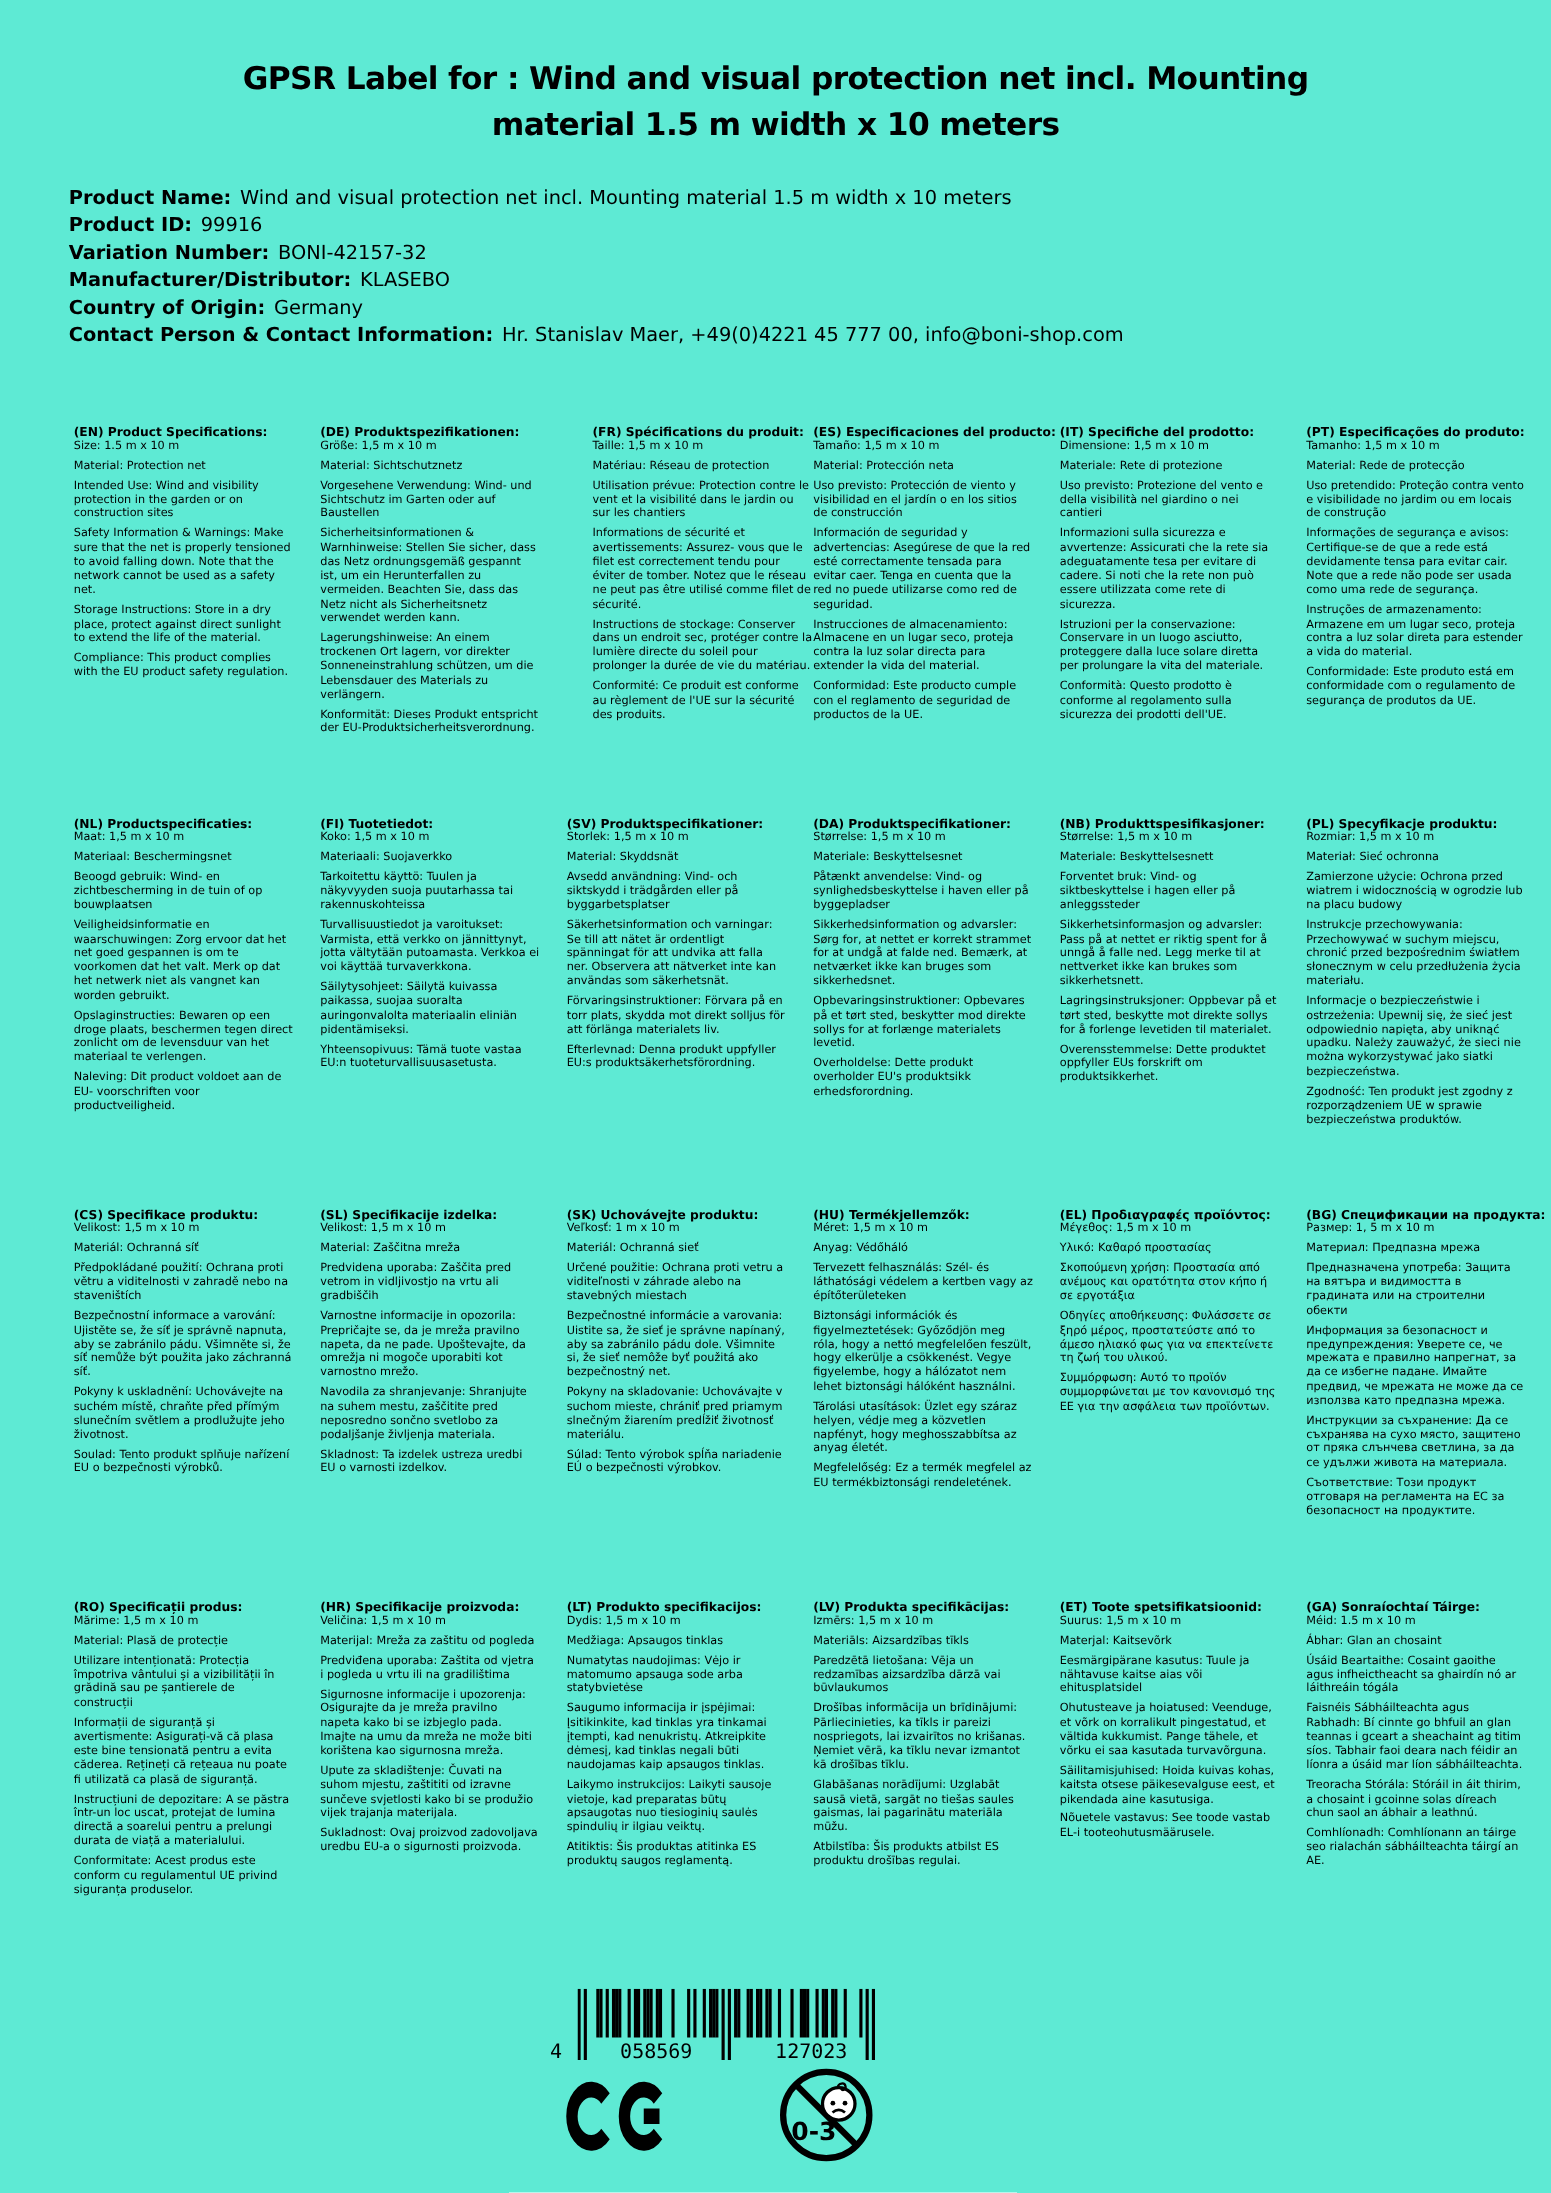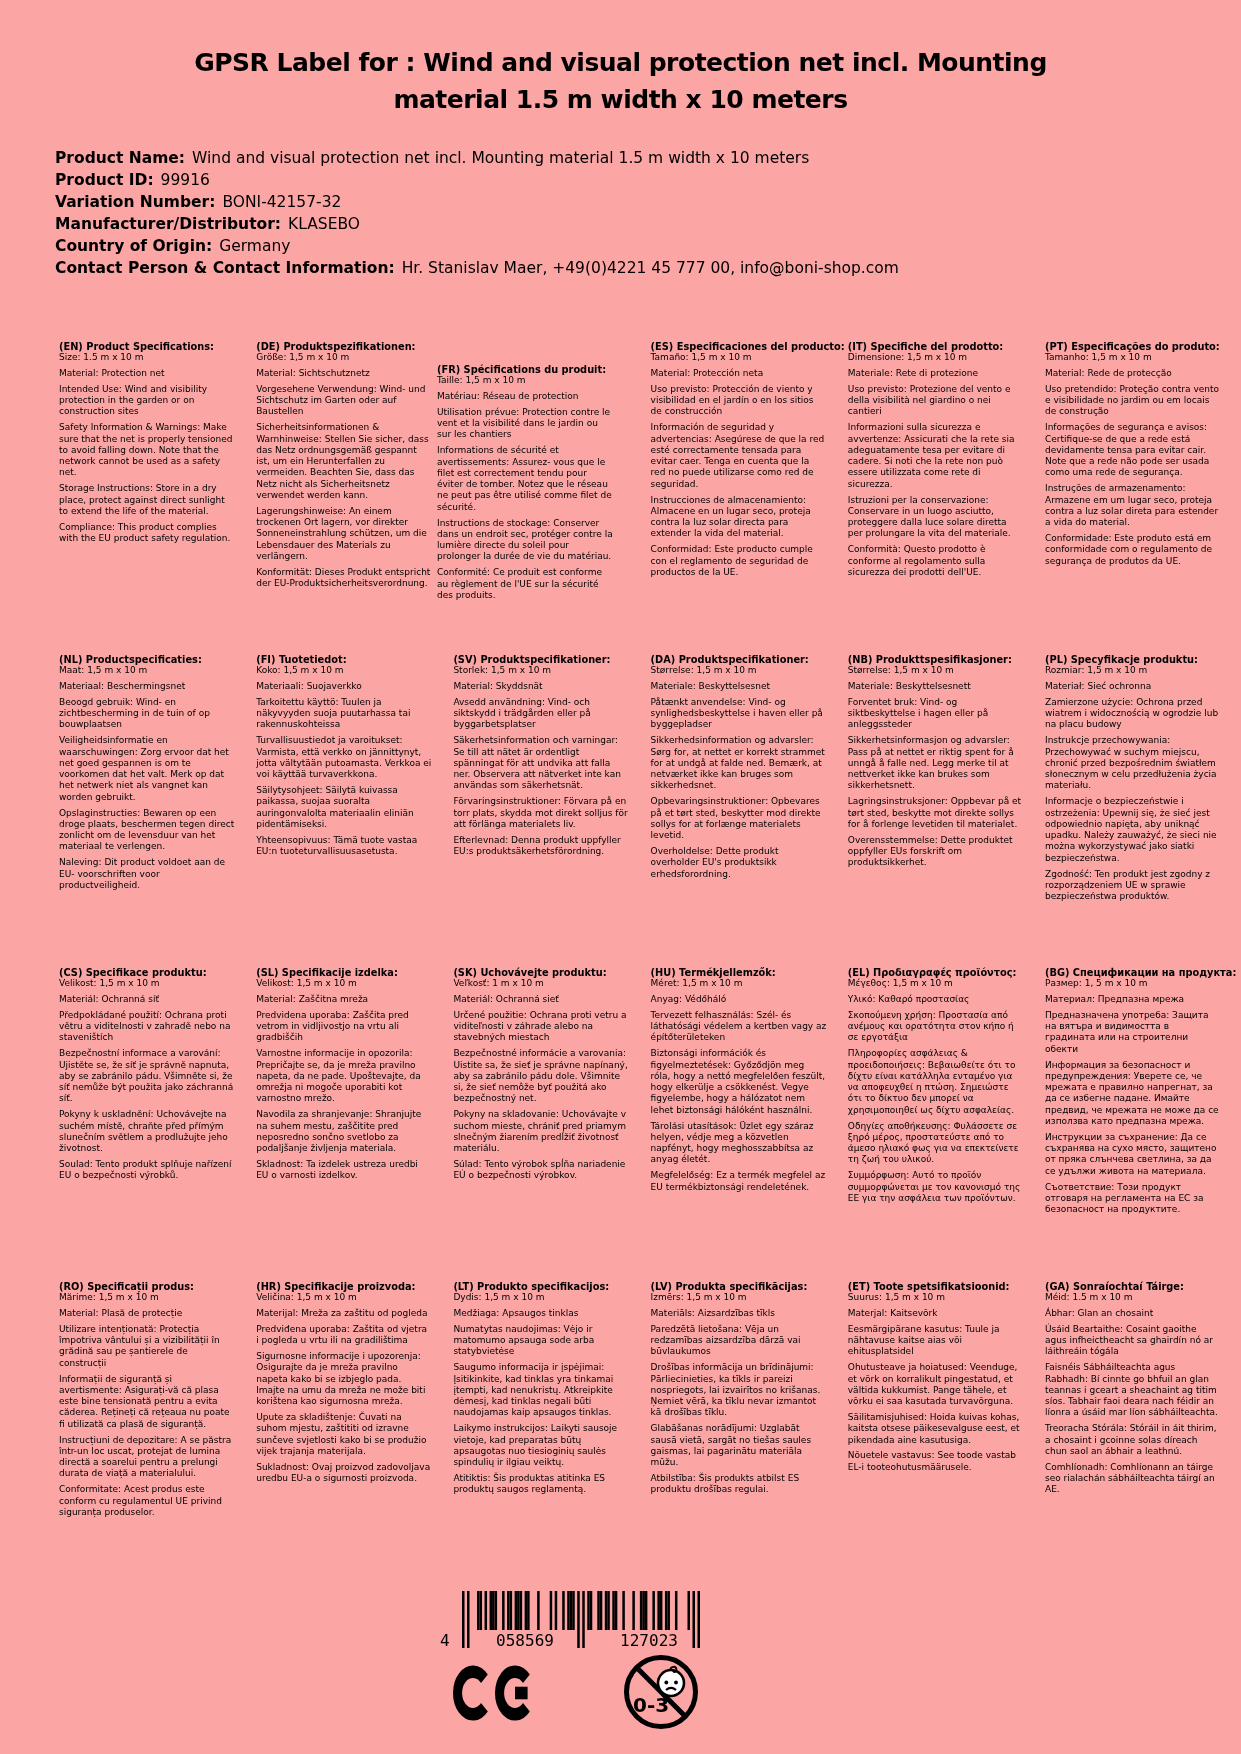--- a/index.html
+++ b/index.html
@@ -1,17 +1,17 @@
 <!DOCTYPE html>
 <html><head>
 <meta charset="utf-8">
 <style>
   html,body { margin:0; padding:0; background:#ffffff; }
   .page {
-    position:relative; width:1241px; height:1754px; background:#fca5a5;
+    position:relative; width:1241px; height:1754px; background:#5eead4;
     font-family:"DejaVu Sans", sans-serif; color:#000; overflow:hidden;
   }
   .title {
     position:absolute; top:44px; left:0; width:100%;
     text-align:center; font-weight:bold; font-size:25px; line-height:37px;
     letter-spacing:-0.5px;
   }
   .product-info { position:absolute; left:55px; top:147px; font-size:15.5px; line-height:22px; }
   .pi-row { white-space:nowrap; }
   .pi-label { font-weight:bold; }
@@ -61,21 +61,21 @@
       </div>
       <div class="spec-block" style="left: 256.2px; top: 341px;">
         <div class="spec-title">(DE) Produktspezifikationen:</div>
         <p>Größe: 1,5 m x 10 m</p>
         <p>Material: Sichtschutznetz</p>
         <p>Vorgesehene Verwendung: Wind- und Sichtschutz im Garten oder auf Baustellen</p>
         <p>Sicherheitsinformationen &amp; Warnhinweise: Stellen Sie sicher, dass das Netz ordnungsgemäß gespannt ist, um ein Herunterfallen zu vermeiden. Beachten Sie, dass das Netz nicht als Sicherheitsnetz verwendet werden kann.</p>
         <p>Lagerungshinweise: An einem trockenen Ort lagern, vor direkter Sonneneinstrahlung schützen, um die Lebensdauer des Materials zu verlängern.</p>
         <p>Konformität: Dieses Produkt entspricht der EU-Produktsicherheitsverordnung.</p>
       </div>
-      <div class="spec-block" style="left: 437px; top: 341px; margin-top: 23px;">
+      <div class="spec-block" style="left: 474px; top: 341px;">
         <div class="spec-title">(FR) Spécifications du produit:</div>
         <p>Taille: 1,5 m x 10 m</p>
         <p>Matériau: Réseau de protection</p>
         <p>Utilisation prévue: Protection contre le vent et la visibilité dans le jardin ou sur les chantiers</p>
         <p>Informations de sécurité et avertissements: Assurez- vous que le filet est correctement tendu pour éviter de tomber. Notez que le réseau ne peut pas être utilisé comme filet de sécurité.</p>
         <p>Instructions de stockage: Conserver dans un endroit sec, protéger contre la lumière directe du soleil pour prolonger la durée de vie du matériau.</p>
         <p>Conformité: Ce produit est conforme au règlement de l'UE sur la sécurité des produits.</p>
       </div>
       <div class="spec-block" style="left: 650.6px; top: 341px;">
         <div class="spec-title">(ES) Especificaciones del producto:</div>
@@ -192,21 +192,20 @@
         <p>Tervezett felhasználás: Szél- és láthatósági védelem a kertben vagy az építőterületeken</p>
         <p>Biztonsági információk és figyelmeztetések: Győződjön meg róla, hogy a nettó megfelelően feszült, hogy elkerülje a csökkenést. Vegye figyelembe, hogy a hálózatot nem lehet biztonsági hálóként használni.</p>
         <p>Tárolási utasítások: Üzlet egy száraz helyen, védje meg a közvetlen napfényt, hogy meghosszabbítsa az anyag életét.</p>
         <p>Megfelelőség: Ez a termék megfelel az EU termékbiztonsági rendeletének.</p>
       </div>
       <div class="spec-block" style="left: 847.8px; top: 967px;">
         <div class="spec-title">(EL) Προδιαγραφές προϊόντος:</div>
         <p>Μέγεθος: 1,5 m x 10 m</p>
         <p>Υλικό: Καθαρό προστασίας</p>
         <p>Σκοπούμενη χρήση: Προστασία από ανέμους και ορατότητα στον κήπο ή σε εργοτάξια</p>
-        <p>Πληροφορίες ασφάλειας &amp; προειδοποιήσεις: Βεβαιωθείτε ότι το δίχτυ είναι κατάλληλα ενταμένο για να αποφευχθεί η πτώση. Σημειώστε ότι το δίκτυο δεν μπορεί να χρησιμοποιηθεί ως δίχτυ ασφαλείας.</p>
         <p>Οδηγίες αποθήκευσης: Φυλάσσετε σε ξηρό μέρος, προστατεύστε από το άμεσο ηλιακό φως για να επεκτείνετε τη ζωή του υλικού.</p>
         <p>Συμμόρφωση: Αυτό το προϊόν συμμορφώνεται με τον κανονισμό της ΕΕ για την ασφάλεια των προϊόντων.</p>
       </div>
       <div class="spec-block" style="left: 1045px; top: 967px;">
         <div class="spec-title">(BG) Спецификации на продукта:</div>
         <p>Размер: 1, 5 m x 10 m</p>
         <p>Материал: Предпазна мрежа</p>
         <p>Предназначена употреба: Защита на вятъра и видимостта в градината или на строителни обекти</p>
         <p>Информация за безопасност и предупреждения: Уверете се, че мрежата е правилно напрегнат, за да се избегне падане. Имайте предвид, че мрежата не може да се използва като предпазна мрежа.</p>
         <p>Инструкции за съхранение: Да се съхранява на сухо място, защитено от пряка слънчева светлина, за да се удължи живота на материала.</p>

